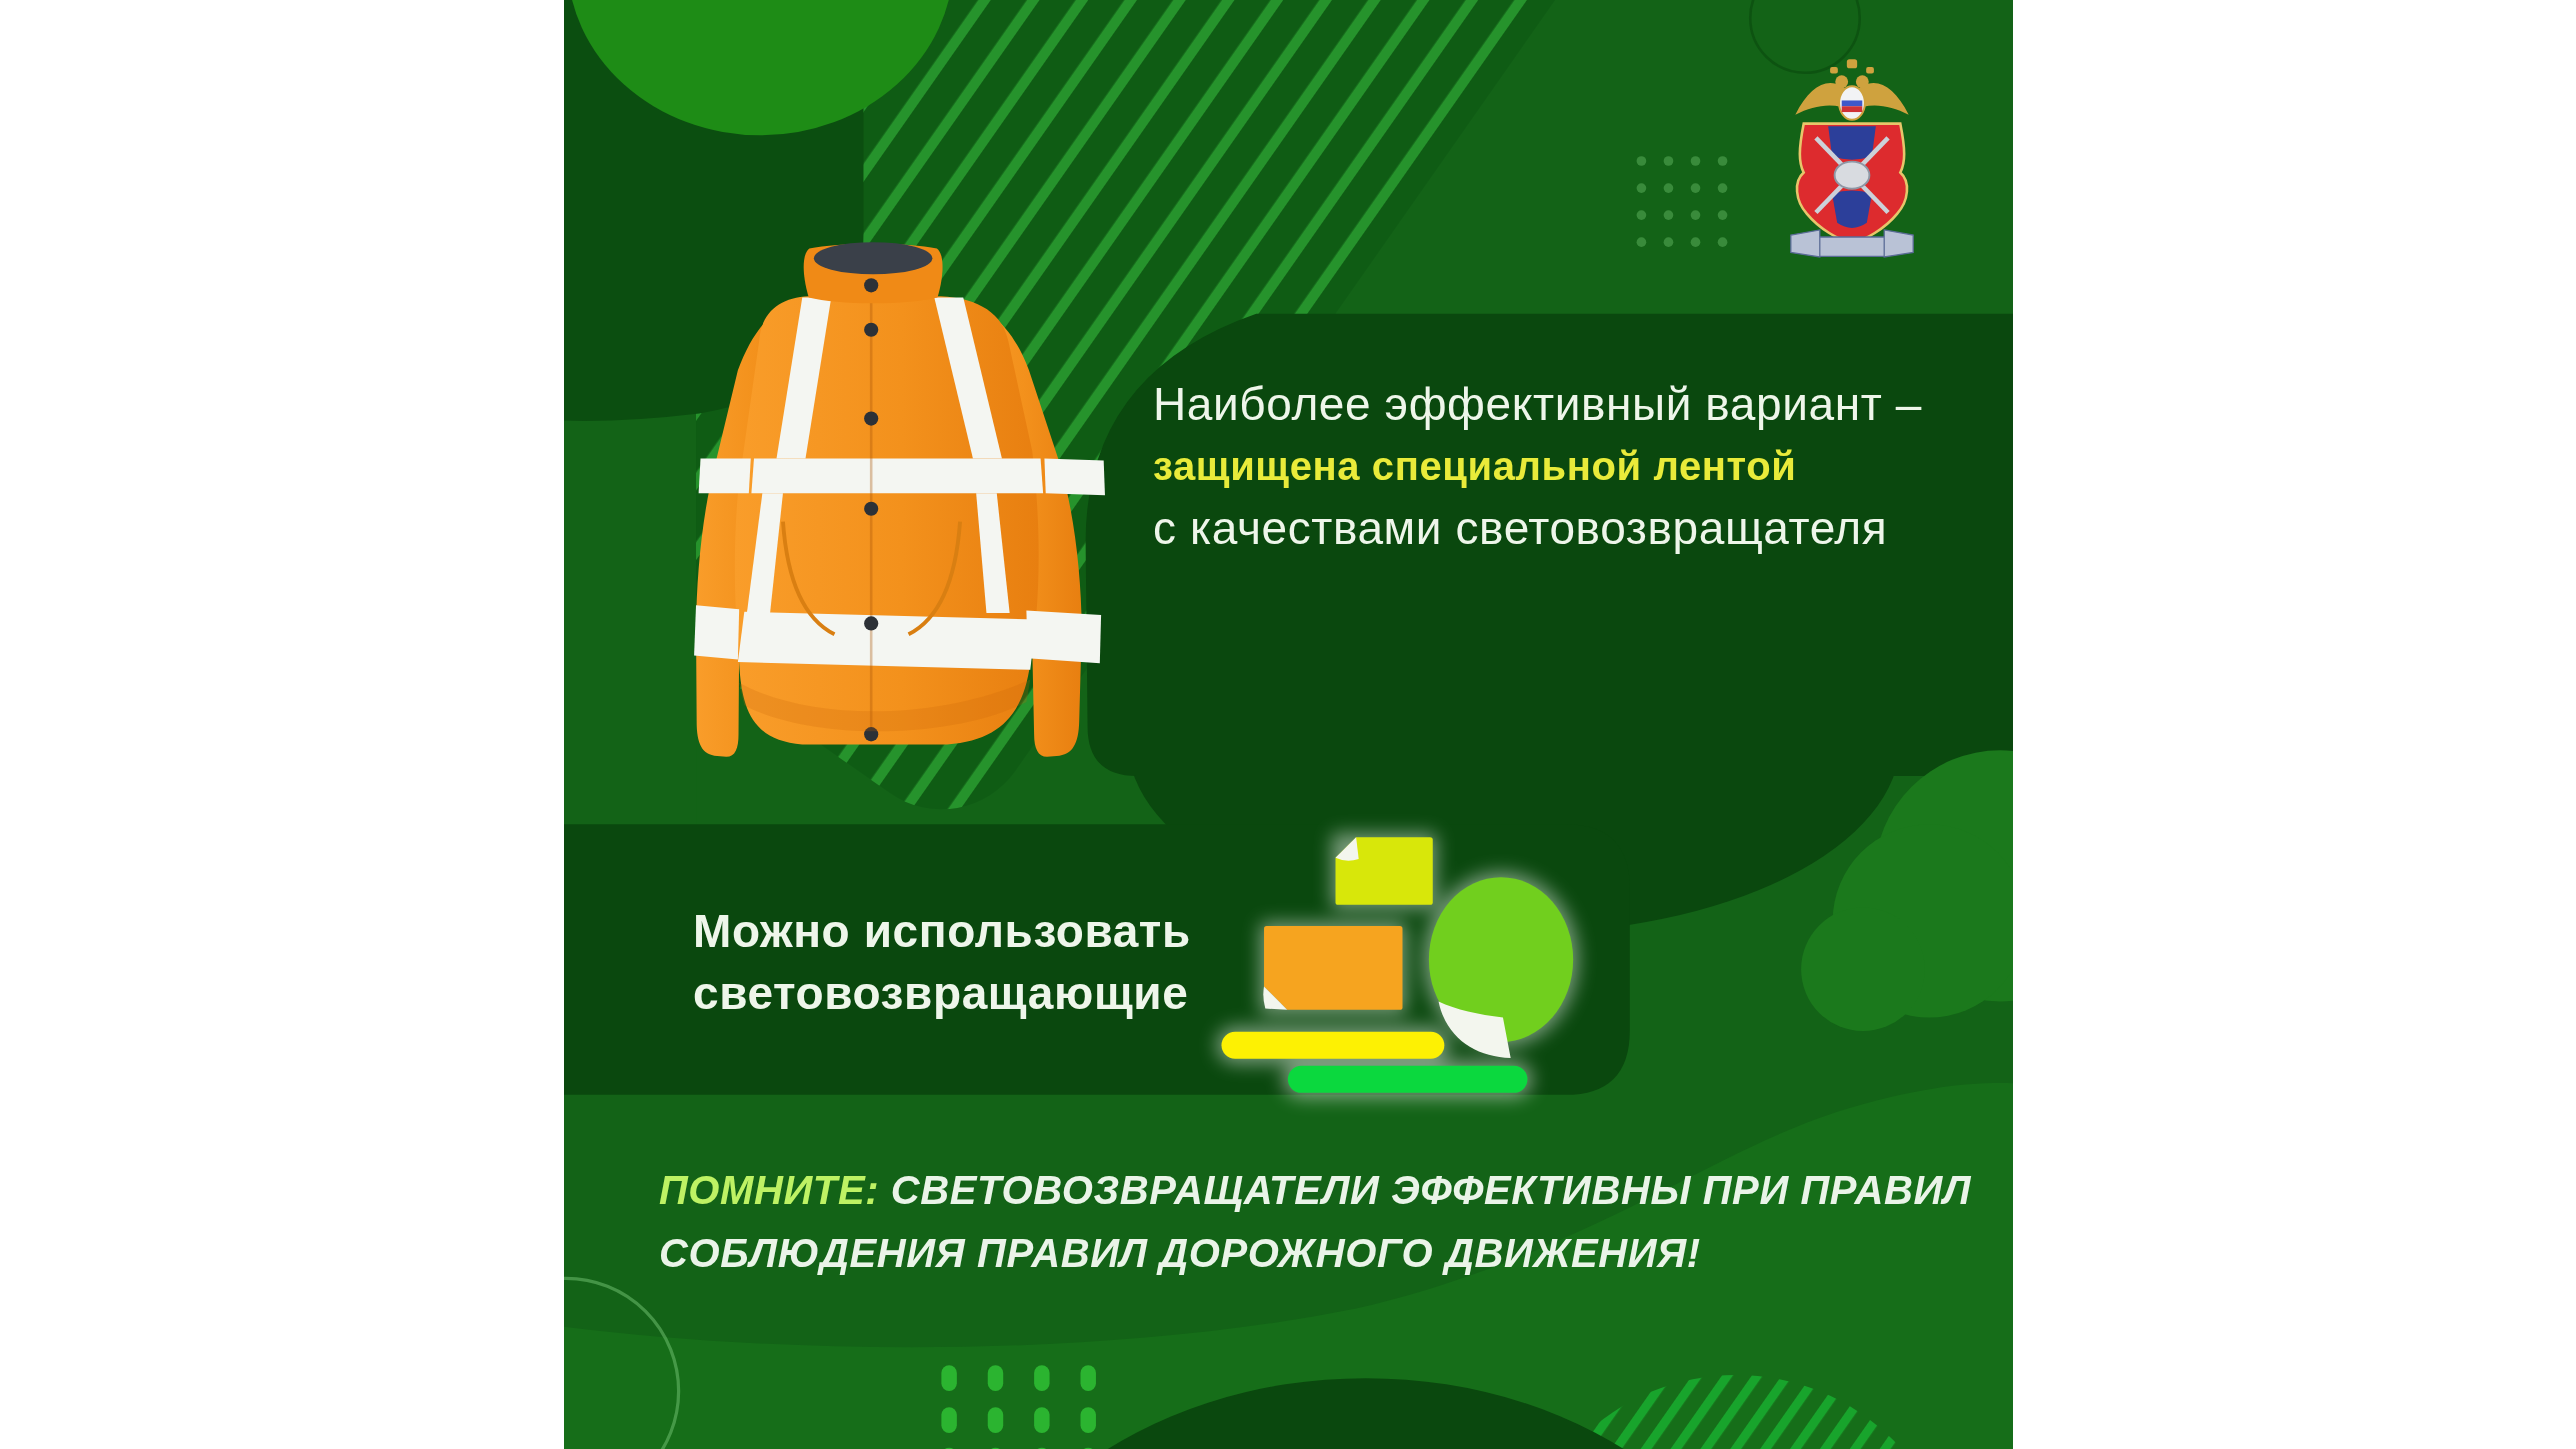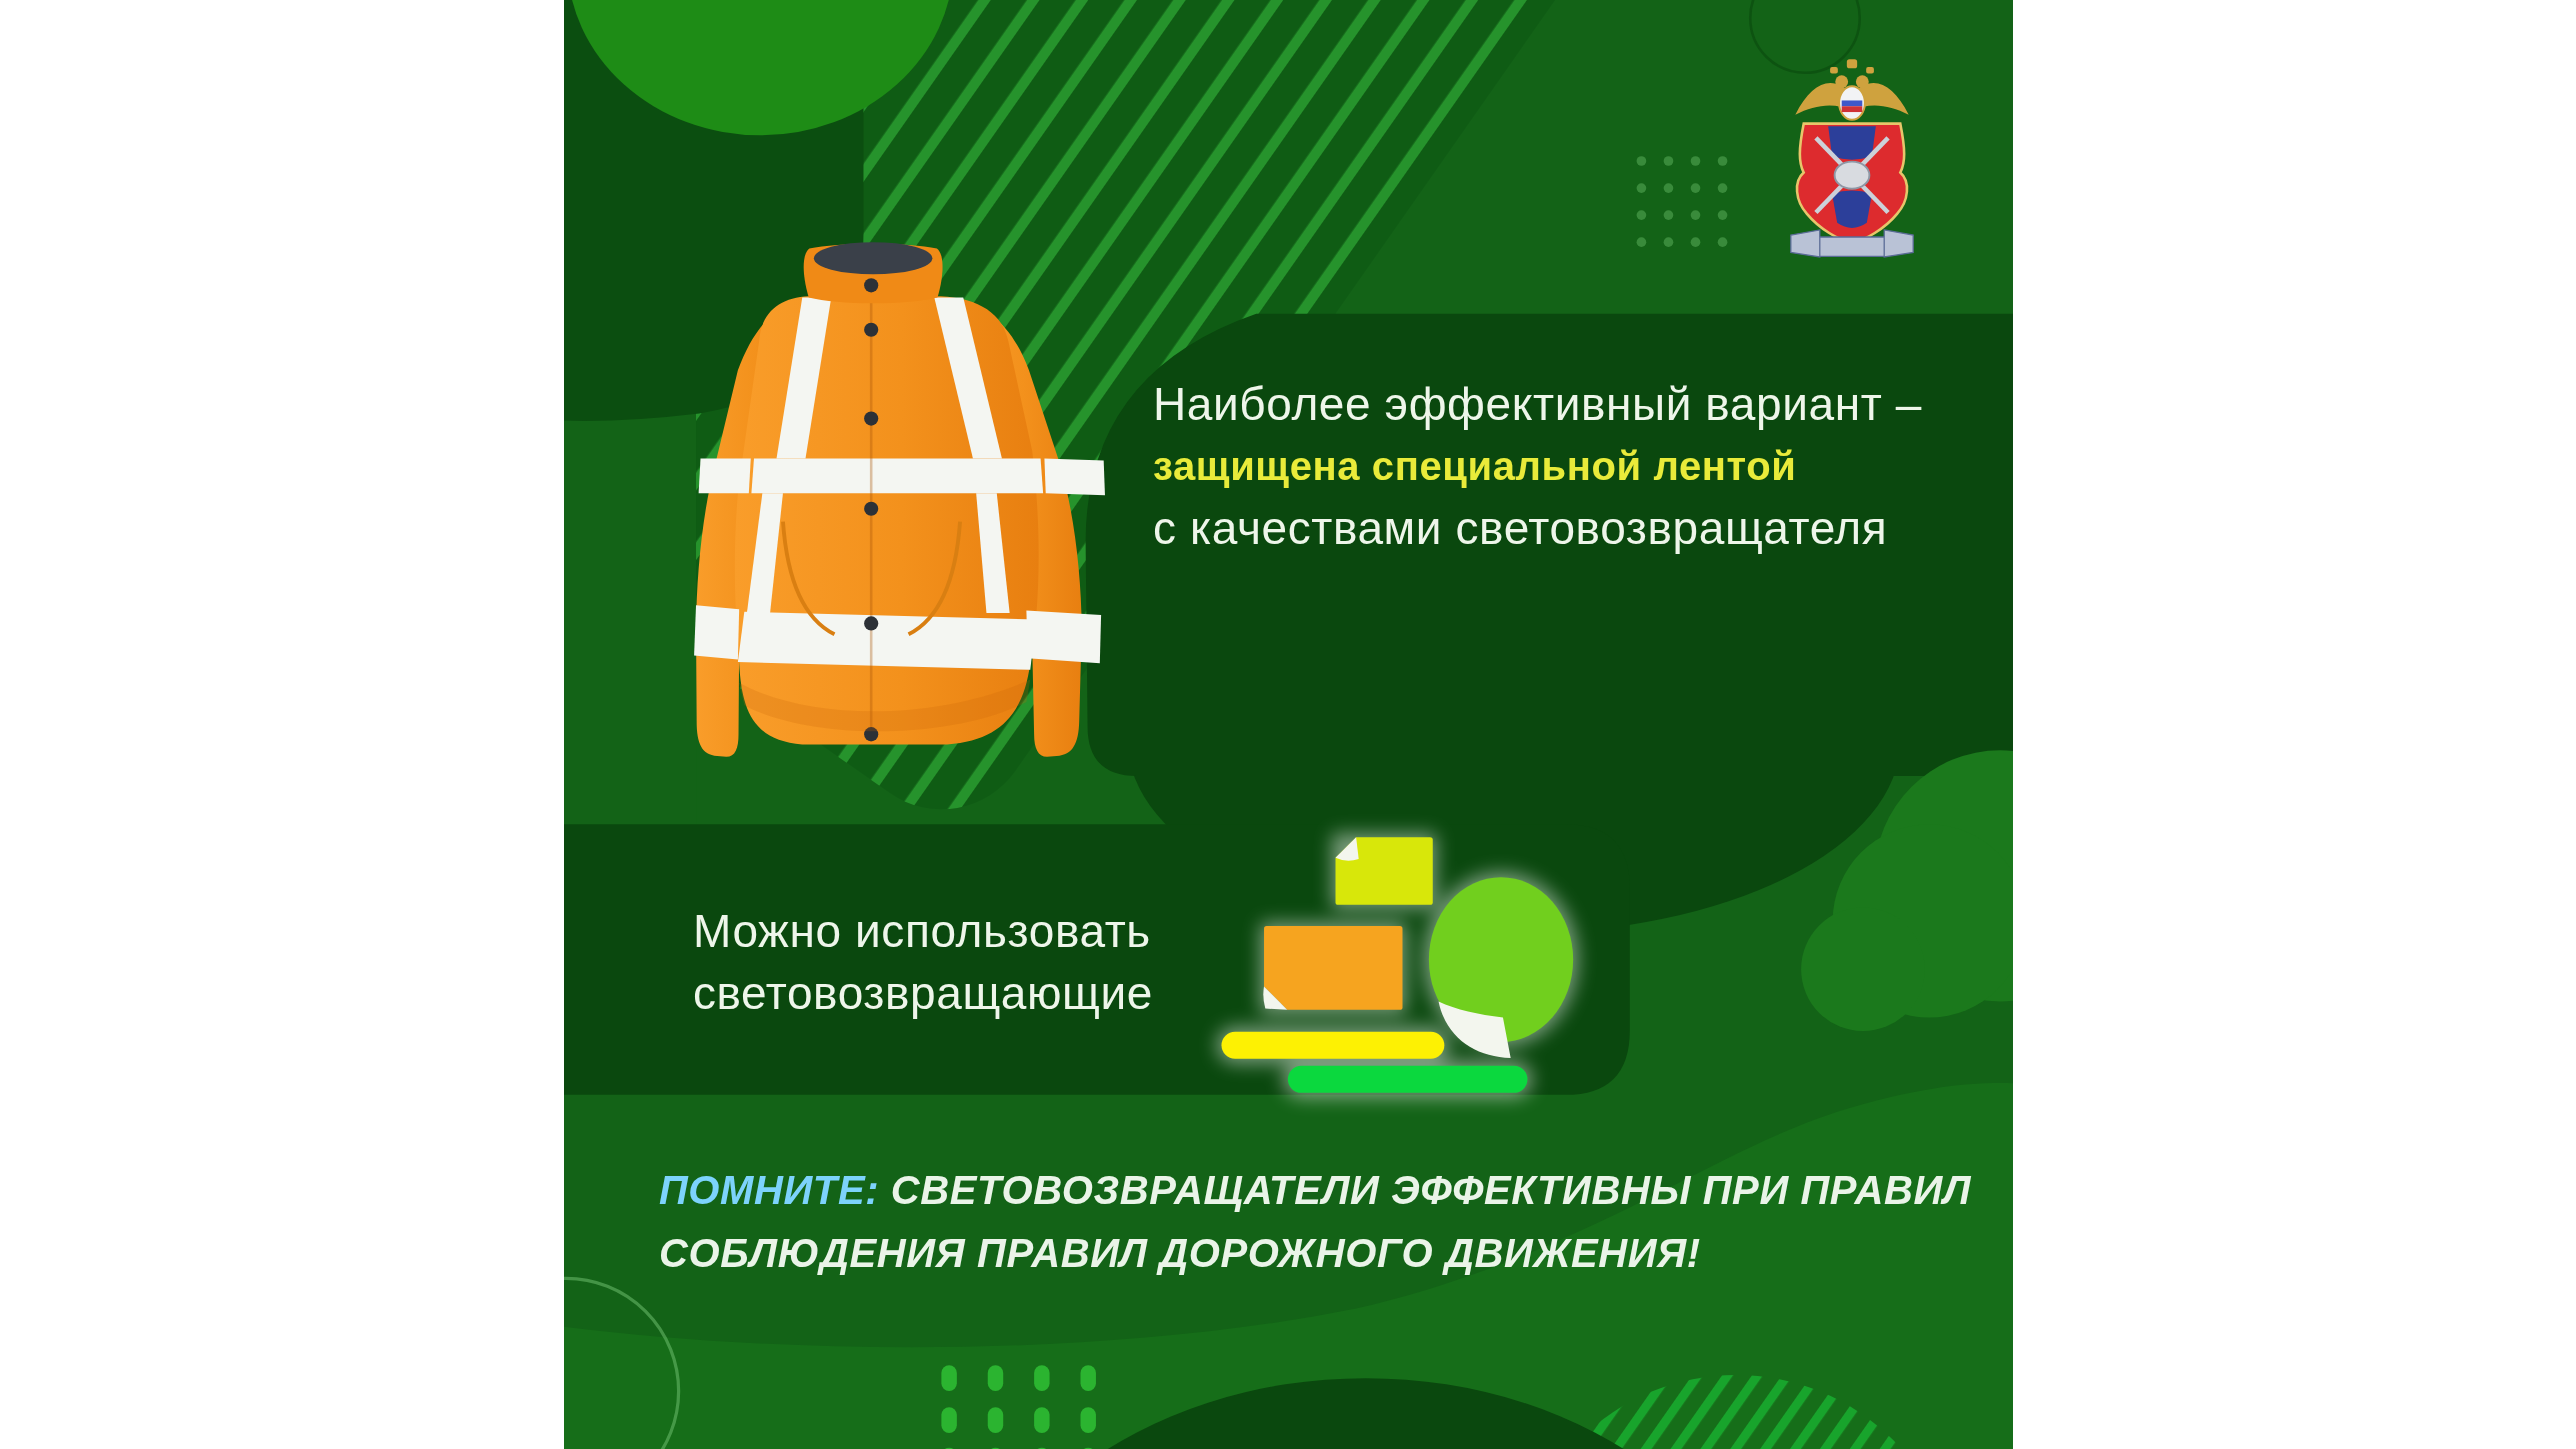--- a/index.html
+++ b/index.html
@@ -4,23 +4,23 @@
 <style>
   html,body{margin:0;padding:0;background:#ffffff;}
   .page{position:relative;width:2144px;height:1449px;background:#ffffff;overflow:hidden;
         font-family:"Liberation Sans",sans-serif;}
   .canvas{position:absolute;left:564px;top:0;width:1449px;height:1449px;background:#136317;overflow:hidden;}
   .decor-svg{position:absolute;left:0;top:0;width:1449px;height:1449px;display:block;}
   .textblock{position:absolute;color:#eef6ea;}
   .t-line{white-space:nowrap;letter-spacing:0.6px;}
   #main-text{left:589px;top:373px;font-size:46px;line-height:62px;font-weight:400;}
   #main-text .hl{color:#e9eb3a;font-weight:700;font-size:40px;}
-  #secondary-text{left:129px;top:900px;font-size:46px;line-height:62px;font-weight:400;}
+  #secondary-text{left:129px;top:900px;font-size:46px;line-height:62px;font-weight:700;}
   #footer-text{left:95px;top:1159px;font-size:40px;line-height:63px;font-weight:700;font-style:italic;color:#eaf4e8;}
-  #footer-text .hl{color:#7dd3fc;margin-top:44px;}
+  #footer-text .hl{color:#bef264;margin-top:44px;}
 </style>
 </head>
 <body>
 
 <div class="page">
   <div class="canvas">
 
     <svg class="decor-svg" viewBox="0 0 2250 2250">
       <defs>
         <pattern id="bandStripes" width="62" height="62" patternUnits="userSpaceOnUse">

